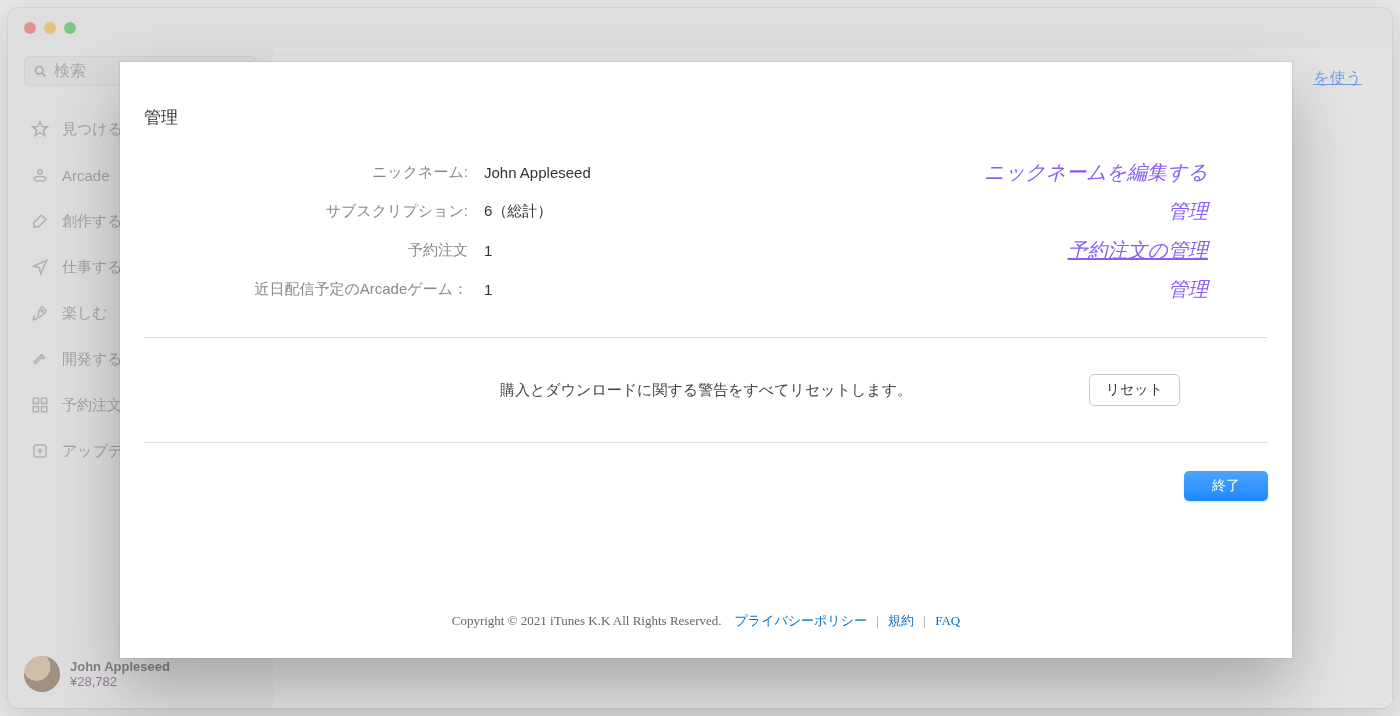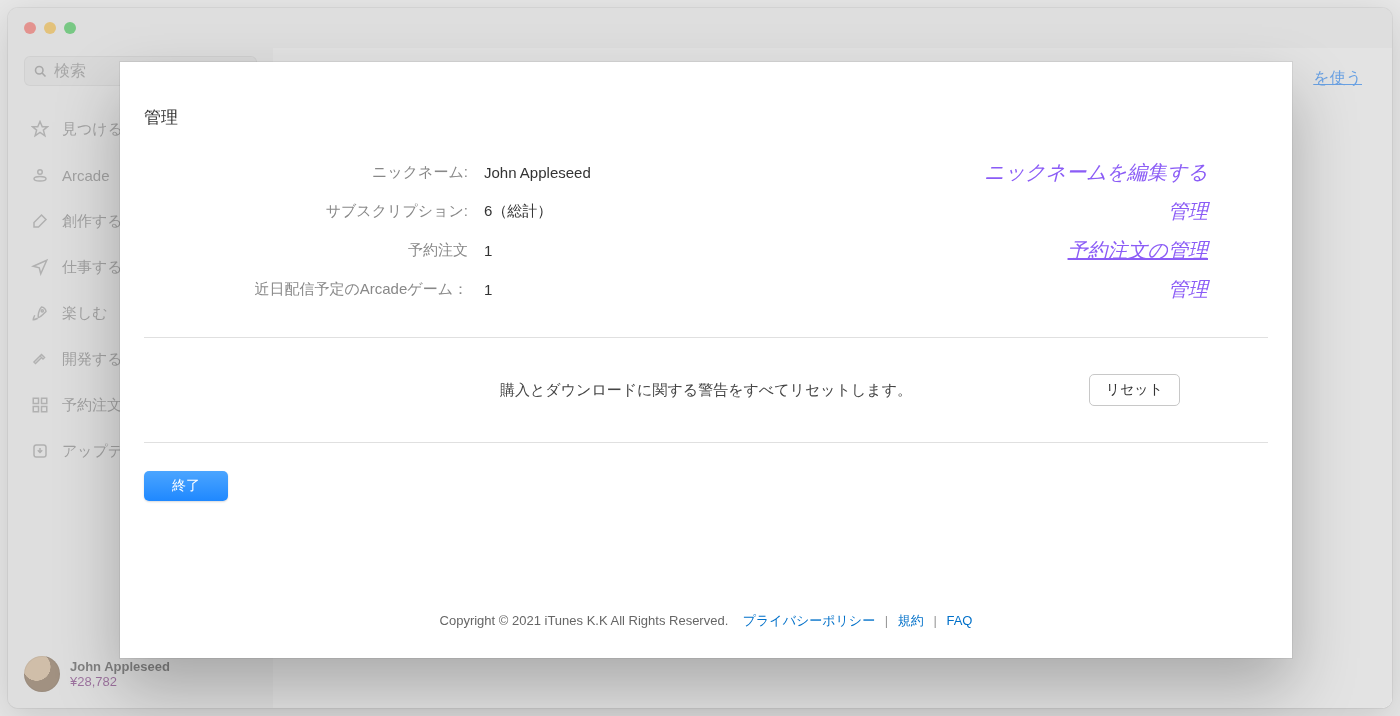--- a/index.html
+++ b/index.html
@@ -198,37 +198,39 @@
       background: #fff;
       border: 1px solid #c8c8c8;
       border-radius: 5px;
       padding: 6px 16px;
       font-size: 14px;
       color: #333;
       cursor: pointer;
     }
     .done-row {
       display: flex;
+      justify-content: flex-end;
       padding-right: 0;
     }
     .done-btn {
       background: linear-gradient(#4ba5ff, #1f88ff);
       border: none;
       border-radius: 5px;
       padding: 6px 28px;
       font-size: 14px;
       color: #fff;
       cursor: pointer;
       box-shadow: 0 1px 2px rgba(0,0,0,0.15);
     }
     .modal-footer {
       text-align: center;
       font-size: 13px;
       color: #666;
       padding: 14px 0 16px;
+      font-family: Liberation Serif, serif;
     }
     .modal-footer .link { color: #0070c9; }
     .modal-footer .sep { margin: 0 6px; color: #999; }
     .sections-wrap { padding: 0 6px; }
   </style>
 </head>
 <body>
 
 <div class="window">
   <div class="titlebar">

